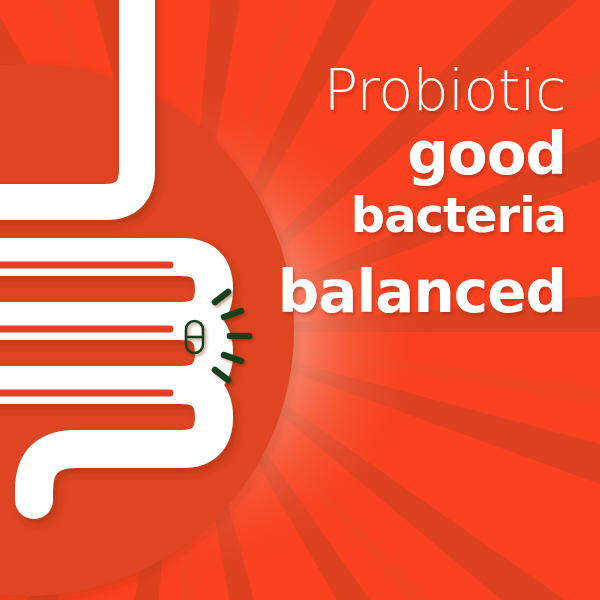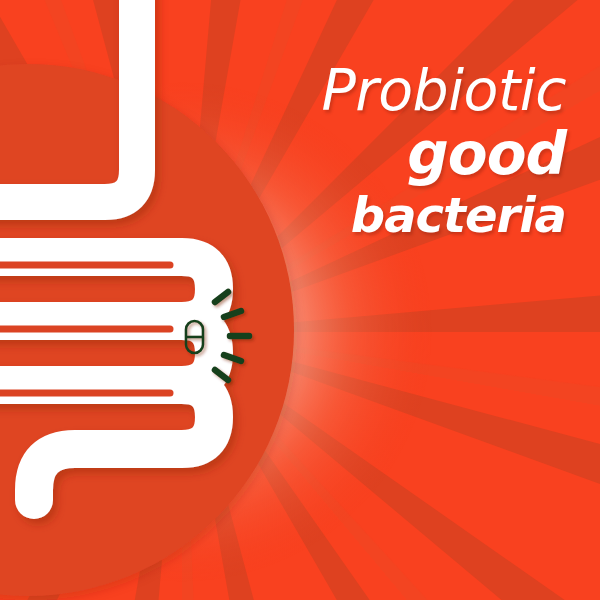--- a/index.html
+++ b/index.html
@@ -8,21 +8,20 @@
     padding: 0;
     background: #ffffff;
   }
   #stage {
     position: relative;
     width: 600px;
     height: 600px;
     overflow: hidden;
     font-family: "DejaVu Sans", "Liberation Sans", sans-serif;
     background: #F04526;
-    font-style: italic;
   }
   #stage svg.layer {
     position: absolute;
     left: 0;
     top: 0;
     width: 600px;
     height: 600px;
     display: block;
   }
   .headline-block {
@@ -179,15 +178,16 @@
       <line x1="230" y1="336" x2="249" y2="336"></line>
       <line x1="224" y1="355" x2="241" y2="361"></line>
       <line x1="215" y1="370" x2="228" y2="380"></line>
     </g>
   </svg>
 
   <div class="headline-block">
     <span class="hl hl-light line-probiotic">Probiotic</span>
     <span class="hl hl-bold line-good">good</span>
     <span class="hl hl-bold line-bacteria">bacteria</span>
+    <span class="hl hl-bold line-balanced">balanced</span>
   </div>
 
 </div>
 
 </body></html>

